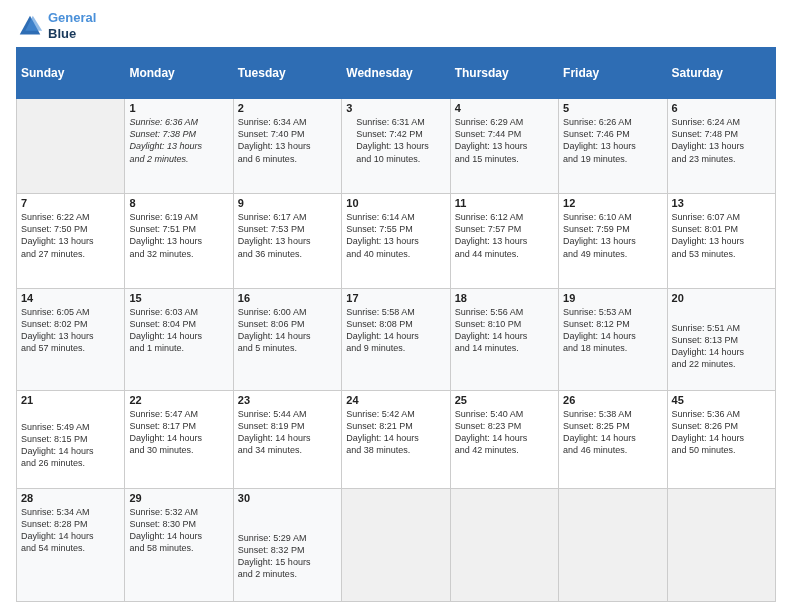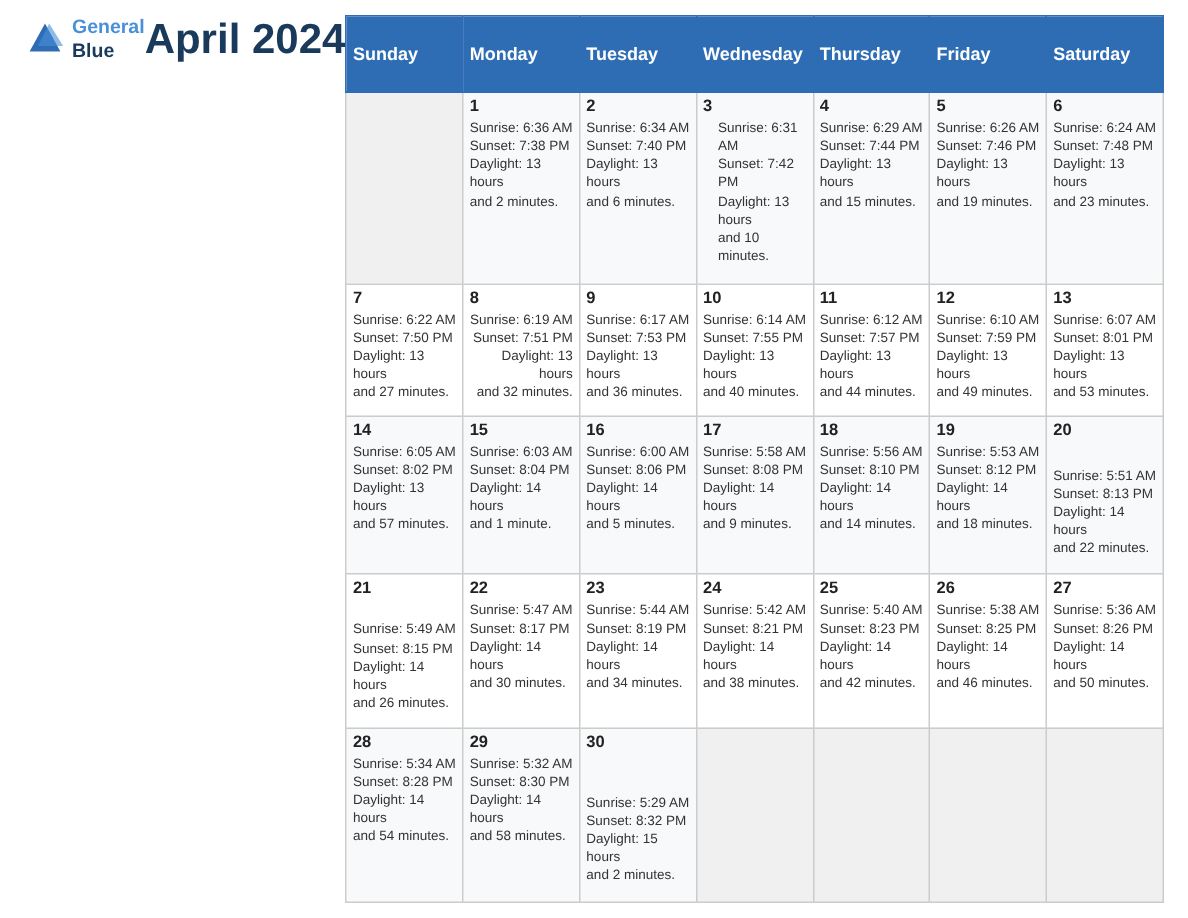--- a/index.html
+++ b/index.html
@@ -8,21 +8,21 @@
       height: 612px;
       font-family: Arial, sans-serif;
       background: #fff;
       overflow: hidden;
     }
     .page {
       width: 792px;
       height: 612px;
       padding: 10px 16px 10px 16px;
       display: flex;
-      flex-direction: row;
+      flex-direction: column;
     }
     .header {
       display: flex;
       justify-content: space-between;
       align-items: flex-start;
       margin-bottom: 6px;
     }
     .logo {
       display: flex;
       align-items: center;
@@ -109,21 +109,20 @@
       <svg class="logo-icon" viewBox="0 0 30 30">
         <polygon points="15,4 26,24 4,24" fill="#2e6db4"></polygon>
         <polygon points="18,4 28,20 10,20" fill="#4a90d9" opacity="0.6"></polygon>
       </svg>
       <div class="logo-text">
         <div><span>General</span></div>
         <div>Blue</div>
       </div>
     </div>
     <div class="title-block">
-      <div class="main-title">April 2024</div>
     </div>
   </div>
 
   <table>
     <thead>
       <tr>
 
       <th>Sunday</th>
           <th>Monday</th>
           <th>Tuesday</th>
@@ -131,21 +130,21 @@
           <th>Thursday</th>
           <th>Friday</th>
           <th>Saturday</th>
         </tr>
     </thead>
     <tbody id="calendar-body">
     <tr>
           <td class="empty-cell"></td>
           <td>
             <span class="day-num">1</span>
-            <div class="cell-text" style="white-space: pre-line;">Sunrise: 6:36 AM
+            <div class="cell-text" style="white-space: pre-line; font-style: italic;">Sunrise: 6:36 AM
 Sunset: 7:38 PM
 Daylight: 13 hours
 and 2 minutes.</div>
           </td>
           <td>
             <span class="day-num">2</span>
             <div class="cell-text" style="white-space: pre-line;">Sunrise: 6:34 AM
 Sunset: 7:40 PM
 Daylight: 13 hours
 and 6 minutes.</div>
@@ -182,21 +181,21 @@
         <tr>
           <td>
             <span class="day-num">7</span>
             <div class="cell-text" style="white-space: pre-line;">Sunrise: 6:22 AM
 Sunset: 7:50 PM
 Daylight: 13 hours
 and 27 minutes.</div>
           </td>
           <td>
             <span class="day-num">8</span>
-            <div class="cell-text" style="white-space: pre-line; text-align: right;">Sunrise: 6:19 AM
+            <div class="cell-text" style="white-space: pre-line;">Sunrise: 6:19 AM
 Sunset: 7:51 PM
 Daylight: 13 hours
 and 32 minutes.</div>
           </td>
           <td>
             <span class="day-num">9</span>
             <div class="cell-text" style="white-space: pre-line;">Sunrise: 6:17 AM
 Sunset: 7:53 PM
 Daylight: 13 hours
 and 36 minutes.</div>
@@ -318,21 +317,21 @@
 and 42 minutes.</div>
           </td>
           <td>
             <span class="day-num">26</span>
             <div class="cell-text" style="white-space: pre-line;">Sunrise: 5:38 AM
 Sunset: 8:25 PM
 Daylight: 14 hours
 and 46 minutes.</div>
           </td>
           <td>
-            <span class="day-num">27</span>
+            <span class="day-num">45</span>
             <div class="cell-text" style="white-space: pre-line;">Sunrise: 5:36 AM
 Sunset: 8:26 PM
 Daylight: 14 hours
 and 50 minutes.</div>
           </td>
         </tr>
         <tr>
           <td>
             <span class="day-num">28</span>
             <div class="cell-text" style="white-space: pre-line;">Sunrise: 5:34 AM

